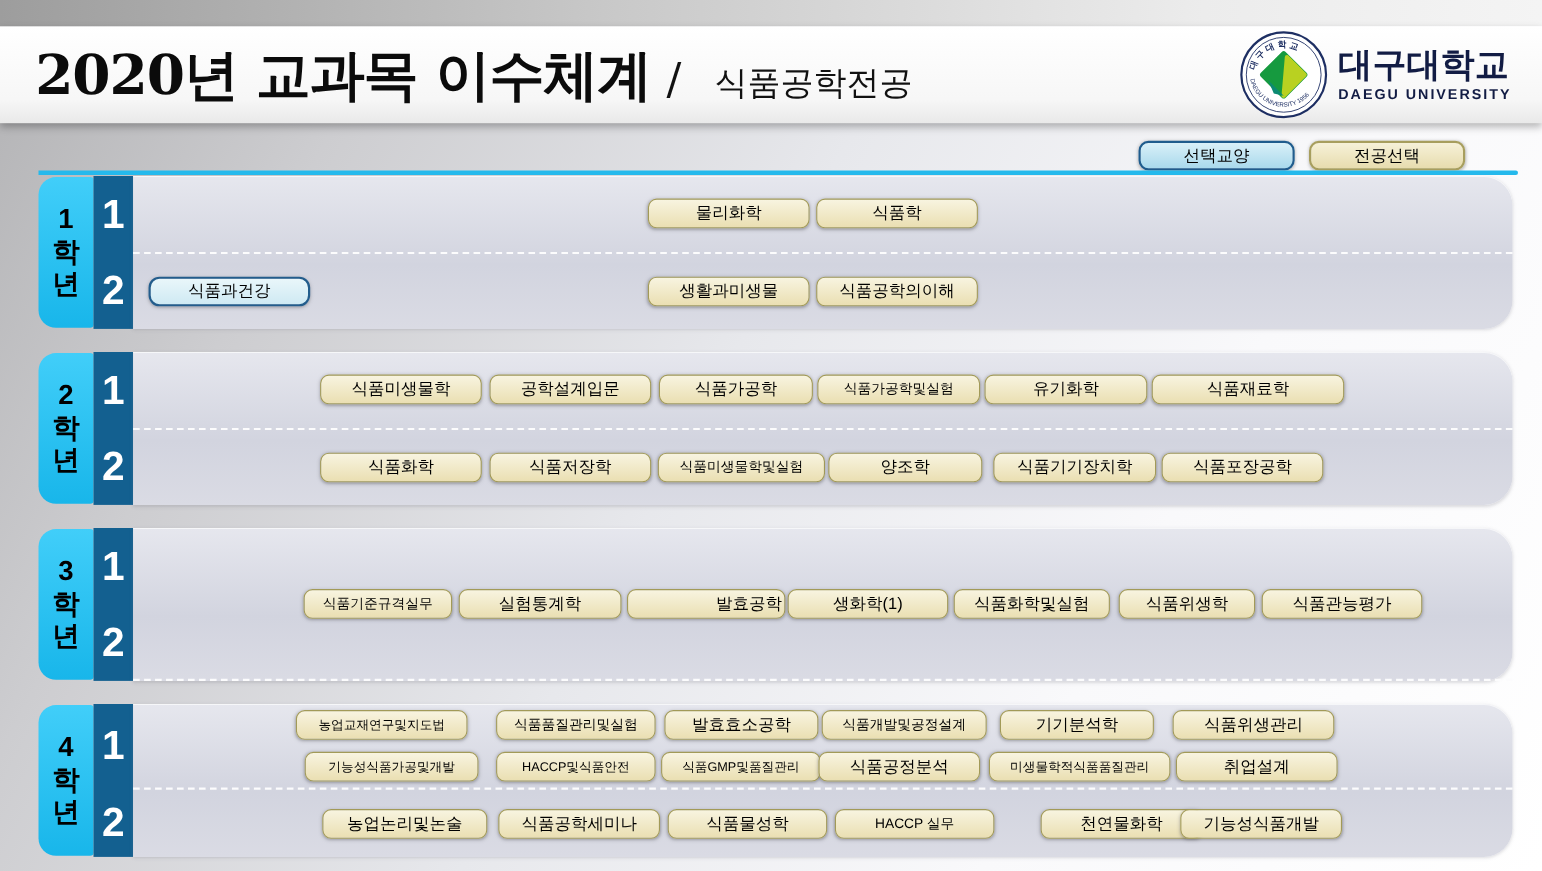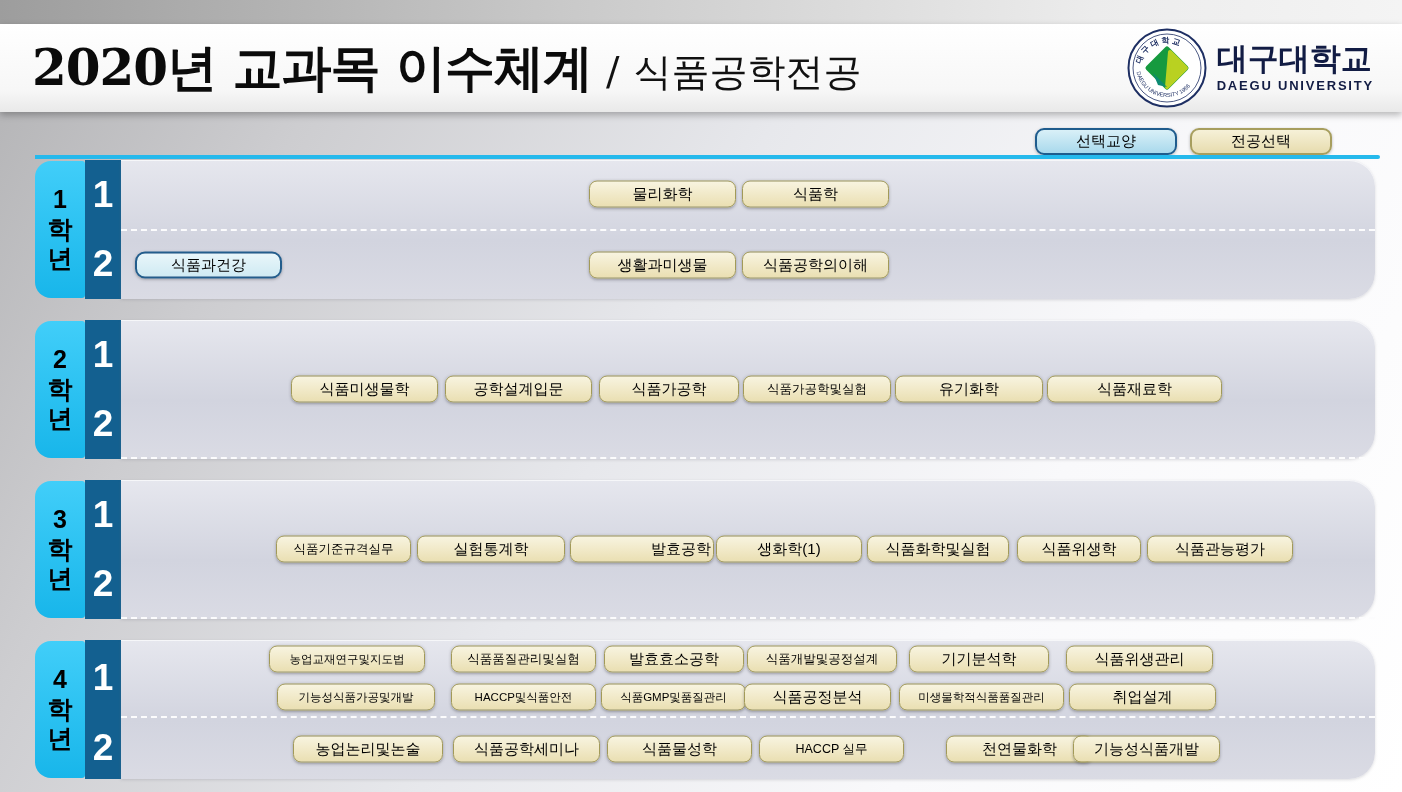--- a/index.html
+++ b/index.html
@@ -10,21 +10,21 @@
   }
   .topbar{height:24px;background:linear-gradient(90deg,#9d9d9d,#c9c9c9 40%,#ececec 78%,#f4f4f4);}
   .header{
     height:88px;background:linear-gradient(180deg,#ffffff 0%,#f7f7f7 75%,#e9e9e9 100%);
     box-shadow:0 3px 7px rgba(0,0,0,.28);
     display:flex;align-items:center;padding:0 20px 0 32px;position:relative;z-index:3;
   }
   .title-wrap{display:flex;align-items:baseline;gap:14px;white-space:nowrap;}
   .title{font-family:"DejaVu Serif","Liberation Serif",serif;font-weight:bold;font-size:50px;color:#0b0b0b;letter-spacing:-1px;}
   .slash{font-family:"DejaVu Serif","Liberation Serif",serif;font-size:40px;color:#111;}
-  .subtitle{font-family:"DejaVu Serif","Liberation Serif",serif;font-size:38px;color:#111;}
+  .subtitle{font-family:"DejaVu Serif","Liberation Serif",serif;font-size:30px;color:#111;margin-left:16px;}
   .logo{margin-left:auto;display:flex;align-items:center;gap:10px;padding-right:8px;}
   .logo-text{display:flex;flex-direction:column;}
   .logo-name{color:#121c44;font-weight:bold;font-size:31px;line-height:1.05;}
   .logo-en{color:#121c44;font-size:13px;font-weight:bold;letter-spacing:1.8px;margin-top:3px;}
 
   .legend-row{display:flex;justify-content:flex-end;gap:13px;padding:16px 70px 5px 0;}
   .lbtn{width:142px;height:27px;border-radius:9px;font-size:15px;color:#000;
         display:flex;align-items:center;justify-content:center;cursor:pointer;
         box-shadow:0 1px 3px rgba(80,80,80,.4);font-family:inherit;}
   .lbtn.liberal{background:linear-gradient(180deg,#d9f0f8,#a9d9ec);border:2px solid #1f5c8d;}
@@ -140,20 +140,30 @@
         <div class="sem divided">
           <div class="crow">
             <button class="course major" style="left: 170px; width: 147px;">식품미생물학</button>
             <button class="course major" style="left: 324px; width: 147px;">공학설계입문</button>
             <button class="course major" style="left: 478px; width: 140px;">식품가공학</button>
             <button class="course major sm" style="left: 622px; width: 148px;">식품가공학및실험</button>
             <button class="course major" style="left: 774px; width: 148px;">유기화학</button>
             <button class="course major" style="left: 926px; width: 175px;">식품재료학</button>
           </div>
         </div>
+        <div class="sem">
+          <div class="crow">
+            <button class="course major" style="left: 170px; width: 147px;">식품화학</button>
+            <button class="course major" style="left: 324px; width: 147px;">식품저장학</button>
+            <button class="course major sm" style="left: 477px; width: 152px;">식품미생물학및실험</button>
+            <button class="course major" style="left: 632px; width: 140px;">양조학</button>
+            <button class="course major" style="left: 782px; width: 148px;">식품기기장치학</button>
+            <button class="course major" style="left: 935px; width: 147px;">식품포장공학</button>
+          </div>
+        </div>
       </div>
     </div>
     <div class="section">
       <div class="ytab">
         <div class="ytl">3</div>
         <div class="ytl">학</div>
         <div class="ytl">년</div>
       </div>
       <div class="numcol">
         <div class="ncell">1</div>

